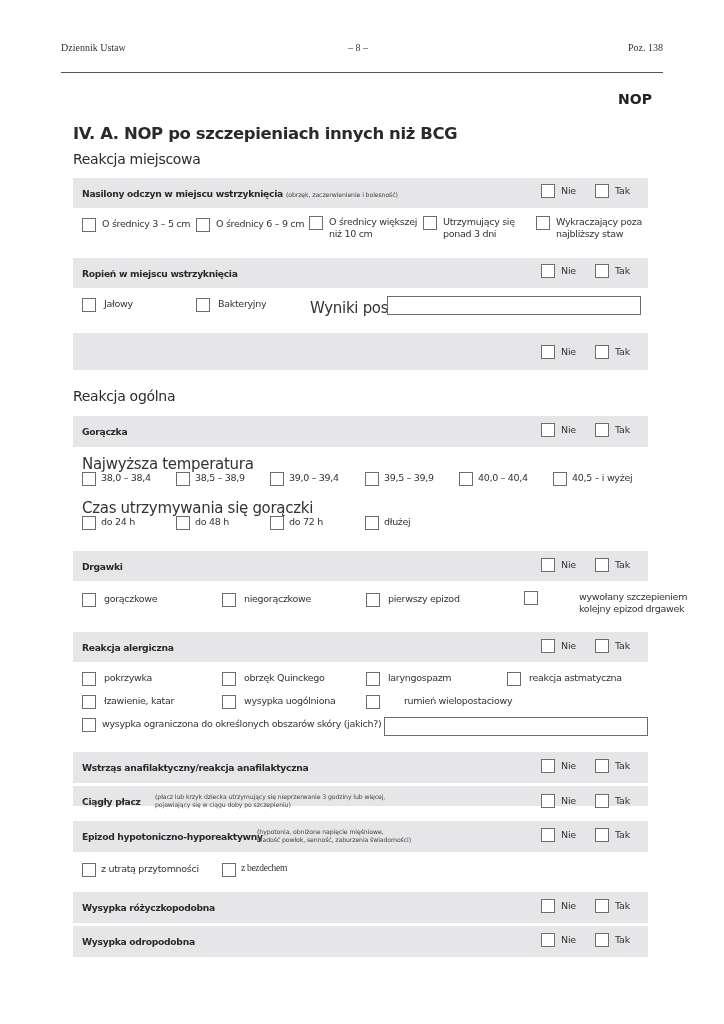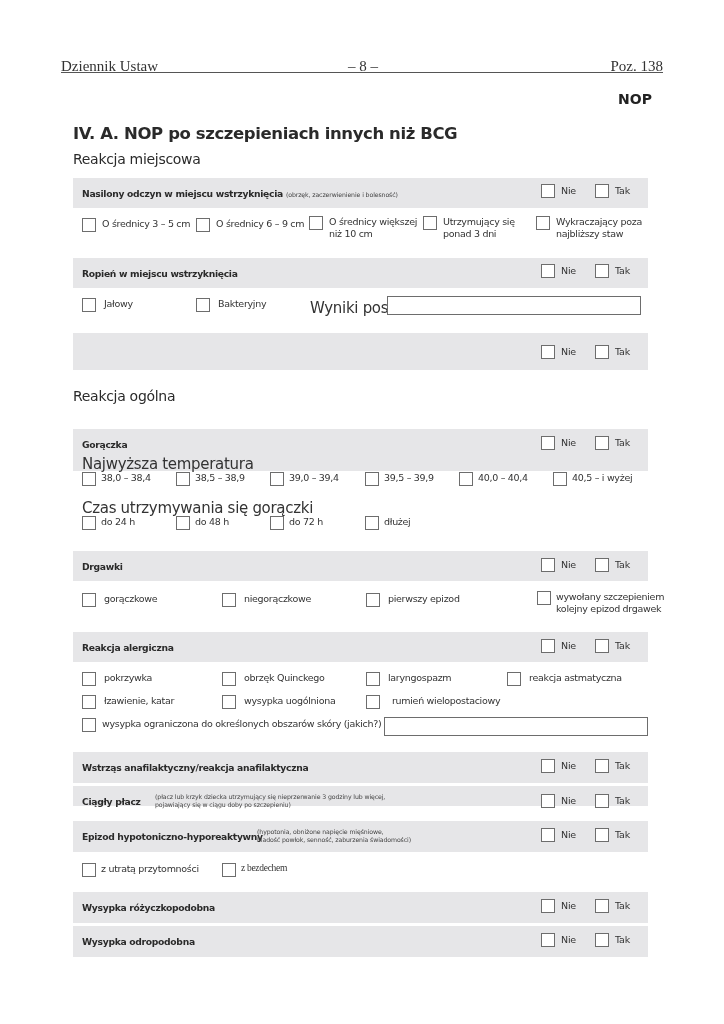--- a/index.html
+++ b/index.html
@@ -2,21 +2,21 @@
 <html><head>
 <meta charset="utf-8">
 <style>
   * { box-sizing: border-box; margin: 0; padding: 0; }
   html, body { width: 724px; height: 1024px; background: #ffffff; overflow: hidden; }
   body { position: relative; font-family: "DejaVu Sans", sans-serif; color: #2b2b2b; }
 
   .abs { position: absolute; }
 
   
-  .hdr { font-family: "Liberation Serif", serif; font-size: 15px; color: #333; top: 58px; }
+  .hdr { font-family: "Liberation Serif", serif; font-size: 10px; color: #333; top: 42px; }
   .hdr-rule { left: 61px; width: 602px; top: 72px; height: 1px; background: #555; }
 
   .nop { right: 72px; top: 91px; font-size: 14px; font-weight: bold; color: #222; }
   .h1 { left: 73px; top: 124px; font-size: 16.5px; font-weight: bold; color: #2a2a2a; letter-spacing: -0.4px; }
   .h2 { left: 73px; font-size: 14px; color: #2a2a2a; letter-spacing: -0.3px; }
 
   .band { position: absolute; left: 73px; width: 575px; background: #e6e6e8; }
   .band-title { position: absolute; left: 9px; font-size: 9.2px; font-weight: bold; color: #2a2a2a; letter-spacing: -0.3px; line-height: 11px; }
   .band-note { font-weight: normal; font-size: 6.2px; color: #444; margin-left: 3px; letter-spacing: -0.1px; }
   .band-note-abs { position: absolute; font-size: 6.2px; color: #444; line-height: 8px; letter-spacing: -0.1px; }
@@ -91,21 +91,21 @@
 
 <div class="band" style="top:333px;height:37px;">
   <div class="cb" style="left:468px;top:12px;"></div>
   <div class="yn-label" style="left:488px;top:13px;">Nie</div>
   <div class="cb" style="left:522px;top:12px;"></div>
   <div class="yn-label" style="left:542px;top:13px;">Tak</div>
 </div>
 
 <div class="abs h2" style="top:388px;">Reakcja ogólna</div>
 
-<div class="band" style="top:429px;height:42px;padding-left:33px;">
+<div class="band" style="top:416px;height:31px;padding-left:33px;">
   <div class="band-title" style="top:10px;">Gorączka</div>
   <div class="cb" style="left:468px;top:7px;"></div>
   <div class="yn-label" style="left:488px;top:8px;">Nie</div>
   <div class="cb" style="left:522px;top:7px;"></div>
   <div class="yn-label" style="left:542px;top:8px;">Tak</div>
 </div>
 <div class="sublbl" style="left:82px;top:455px;">Najwyższa temperatura</div>
 <div class="opt" style="left:82px;top:472px;">
     <div class="cb"></div>
     <span class="lbl" style="margin-left:5px;">38,0 – 38,4</span>
@@ -160,21 +160,21 @@
     <span class="lbl" style="margin-left:8px;">gorączkowe</span>
   </div>
 <div class="opt" style="left:222px;top:593px;">
     <div class="cb"></div>
     <span class="lbl" style="margin-left:8px;">niegorączkowe</span>
   </div>
 <div class="opt" style="left:366px;top:593px;">
     <div class="cb"></div>
     <span class="lbl" style="margin-left:8px;">pierwszy epizod</span>
   </div>
-<div class="opt" style="left:537px;top:591px;">
+<div class="opt" style="left:524px;top:591px;gap:36px;">
     <div class="cb"></div>
     <span class="lbl" style="margin-left:5px;"><span>wywołany szczepieniem</span><br><span>kolejny epizod drgawek</span></span>
   </div>
 
 <div class="band" style="top:632px;height:30px;">
   <div class="band-title" style="top:10px;">Reakcja alergiczna</div>
   <div class="cb" style="left:468px;top:7px;"></div>
   <div class="yn-label" style="left:488px;top:8px;">Nie</div>
   <div class="cb" style="left:522px;top:7px;"></div>
   <div class="yn-label" style="left:542px;top:8px;">Tak</div>
@@ -198,21 +198,21 @@
 <div class="opt" style="left:82px;top:695px;">
     <div class="cb"></div>
     <span class="lbl" style="margin-left:8px;">łzawienie, katar</span>
   </div>
 <div class="opt" style="left:222px;top:695px;">
     <div class="cb"></div>
     <span class="lbl" style="margin-left:8px;">wysypka uogólniona</span>
   </div>
 <div class="opt" style="left:366px;top:695px;">
     <div class="cb"></div>
-    <span class="lbl" style="margin-left:12px;">rumień wielopostaciowy</span>
+    <span class="lbl" style="margin-left:24px;">rumień wielopostaciowy</span>
   </div>
 <div class="opt" style="left:82px;top:718px;">
     <div class="cb"></div>
     <span class="lbl" style="margin-left:6px;">wysypka ograniczona do określonych obszarów skóry (jakich?)</span>
   </div>
 <div class="textfield" style="left:384px;top:717px;width:264px;"></div>
 
 <div class="band" style="top:752px;height:31px;">
   <div class="band-title" style="top:10px;">Wstrząs anafilaktyczny/reakcja anafilaktyczna</div>
   <div class="cb" style="left:468px;top:7px;"></div>

